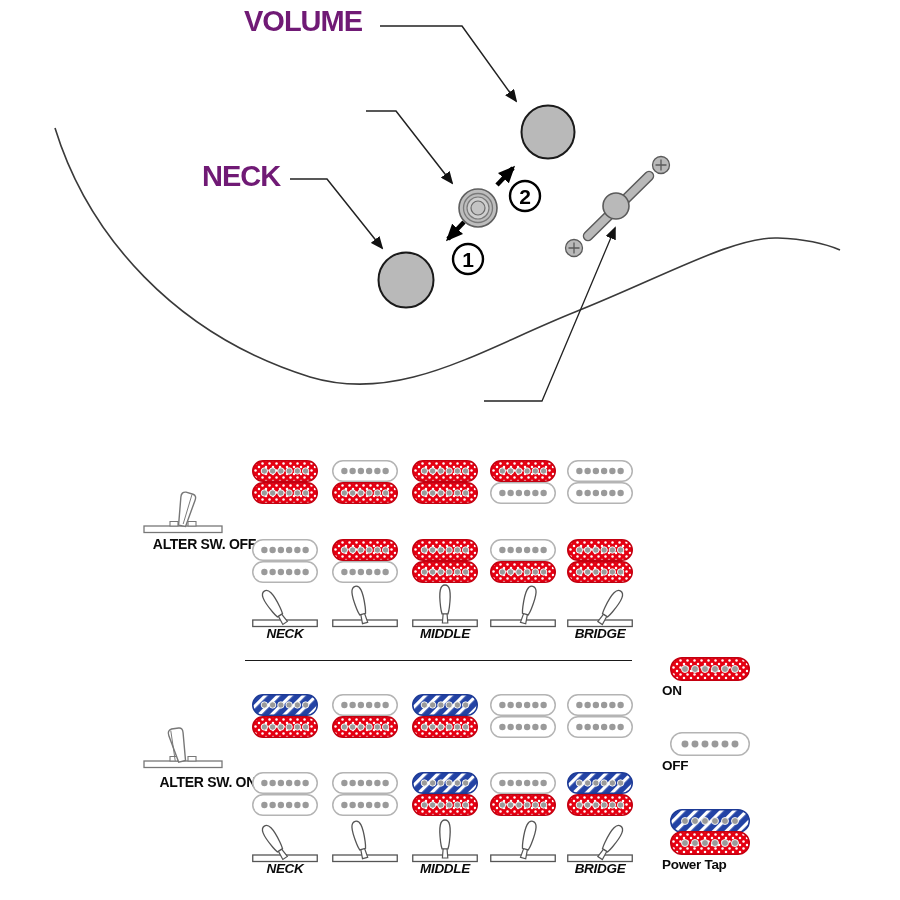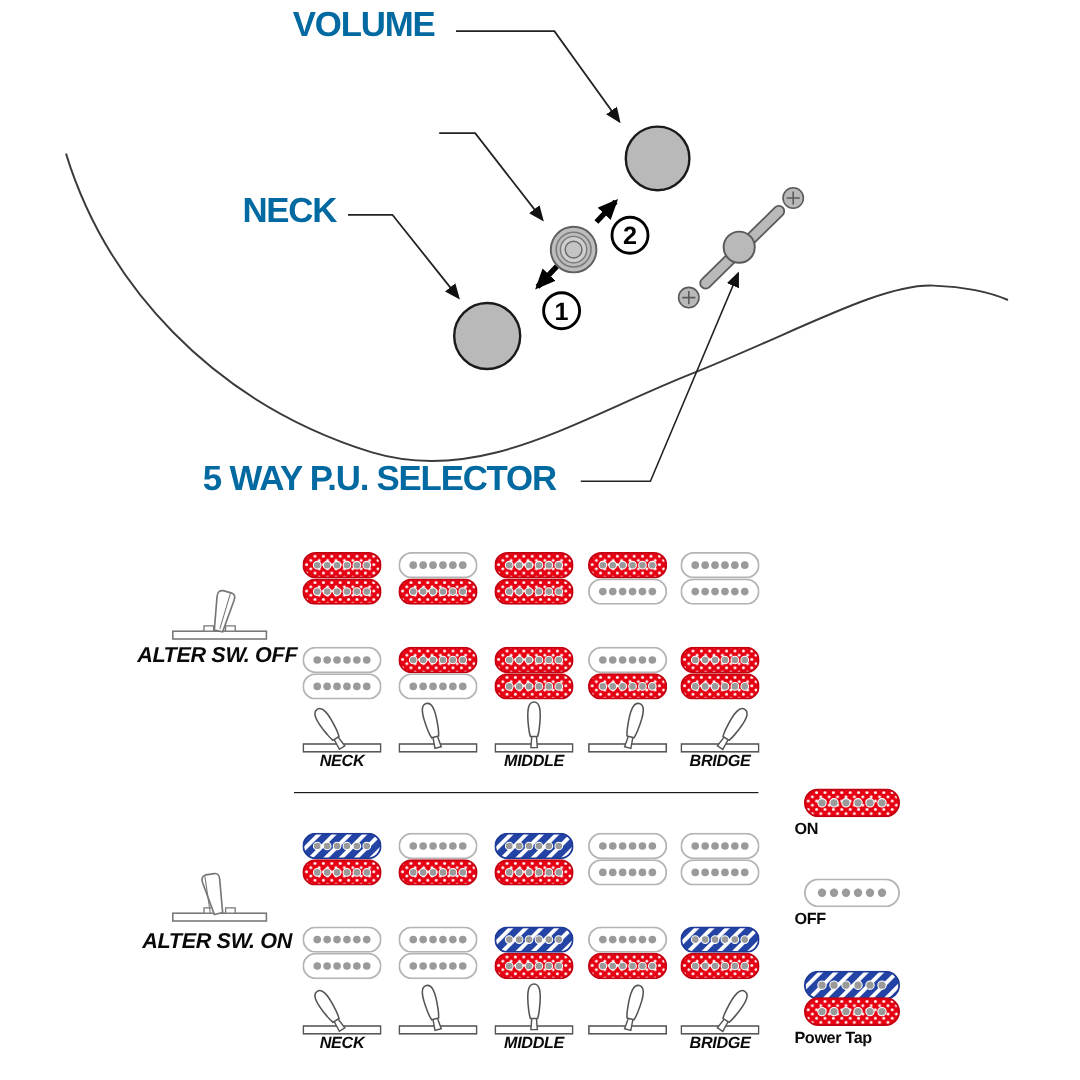--- a/index.html
+++ b/index.html
@@ -1,20 +1,20 @@
 <!DOCTYPE html>
 <html><head>
 <meta charset="utf-8">
 <style>
   html,body{margin:0;padding:0;background:#fff;}
   .canvas{position:relative;width:900px;height:900px;background:#fff;overflow:hidden;
           font-family:"Liberation Sans",sans-serif;color:#000;}
   .abs{position:absolute;}
-  .biglabel{position:absolute;font-weight:700;letter-spacing:-1px;white-space:nowrap;line-height:1;color:#0369a1;}
-  .seclabel{position:absolute;font-weight:700;font-size:18px;letter-spacing:-0.3px;text-align:center;line-height:1;color:#0a0a0a;font-style:italic;}
+  .biglabel{position:absolute;font-weight:700;letter-spacing:-1px;white-space:nowrap;line-height:1;color:#701a75;}
+  .seclabel{position:absolute;font-weight:700;font-size:14px;letter-spacing:-0.3px;text-align:right;line-height:1;color:#0a0a0a;}
   .poslabel{position:absolute;font-weight:700;font-size:13.5px;letter-spacing:-0.3px;text-align:center;line-height:1;color:#0a0a0a;font-style:italic;}
   .legendlabel{font-weight:700;font-size:13.5px;letter-spacing:-0.3px;text-align:left;line-height:1;color:#0a0a0a;margin-top:3px;}
   .cell{position:absolute;line-height:0;}
   .cell svg{display:block;}
   .legend-entry{position:absolute;width:96px;text-align:center;}
   .legend-entry svg{display:block;margin:0 auto;}
   .legend-entry svg + svg{margin-top:-2px;}
   .divider{position:absolute;border-top:1.6px solid #1a1a1a;}
 </style>
 </head>
@@ -86,21 +86,20 @@
       </g>
       <g>
         <circle cx="574" cy="248" r="8.5" fill="#b9b9b9" stroke="#5a5a5a" stroke-width="1.3"></circle>
         <path d="M574,242.5 V253.5 M568.5,248 H579.5" stroke="#5a5a5a" stroke-width="1.3"></path>
       </g>
     </g>
   </svg>
 
   <div class="biglabel" style="left:244px;top:7px;font-size:29px">VOLUME</div>
   <div class="biglabel" style="left:202px;top:162px;font-size:29px">NECK</div>
-  <div class="biglabel" style="left:169px;top:385px;font-size:29px">5 WAY P.U. SELECTOR</div>
 
   <div class="divider" style="left:245px;top:660px;width:387px"></div>
 
   <div class="abs" style="left:0;top:0;width:900px;height:900px" id="pickup-grid">
       <div class="cell" style="left:141px;top:484px">
         <svg width="84" height="58" viewBox="0 0 84 58">
           <rect x="3" y="42" width="78" height="6.5" fill="#fff" stroke="#777" stroke-width="1.3"></rect>
           <path d="M29 42 v-4.5 h8 v4.5 Z" fill="#fff" stroke="#777" stroke-width="1.1"></path>
           <path d="M47 42 v-4.5 h8 v4.5 Z" fill="#fff" stroke="#777" stroke-width="1.1"></path>
           <g transform="rotate(11 42 42)">

